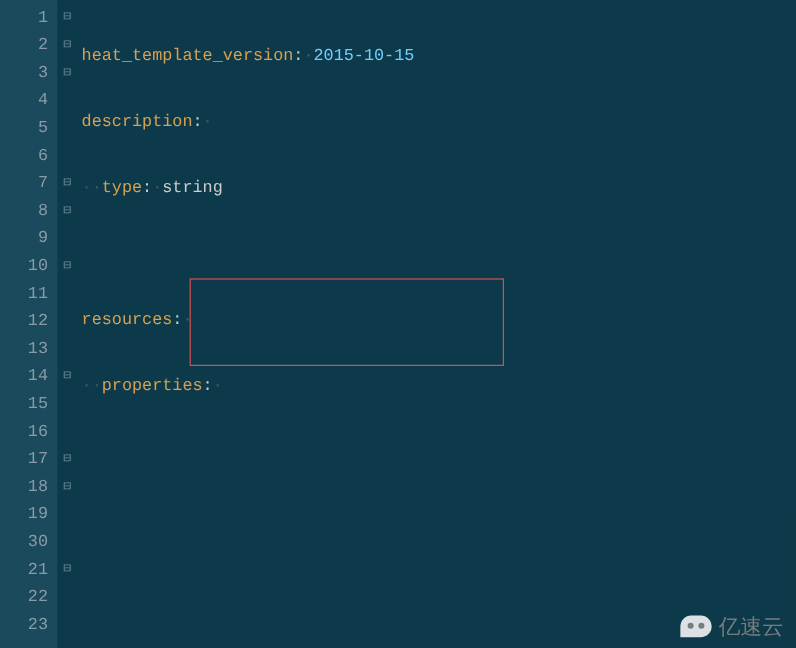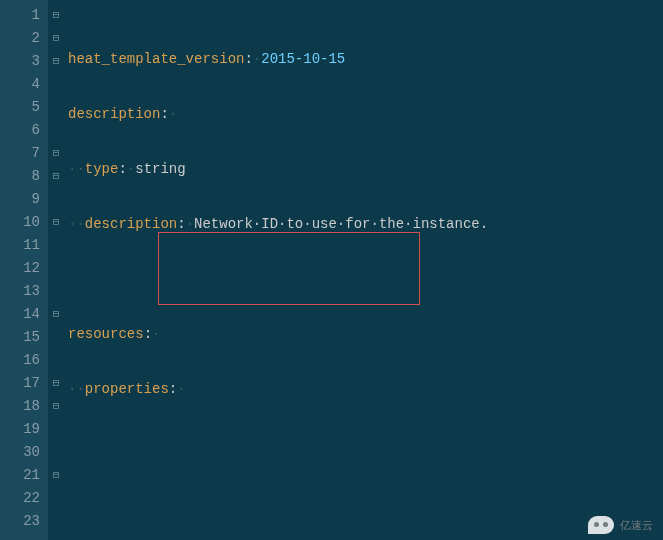--- a/index.html
+++ b/index.html
@@ -41,21 +41,21 @@
       padding-top: 4px;
     }
     .fold-mark {
       height: 23px;
       line-height: 23px;
       color: #6a8a9a;
       font-size: 11px;
       text-align: center;
     }
     .code {
-      padding: 16px 0;
+      padding: 4px 0;
       flex: 1;
       position: relative;
       white-space: pre;
     }
     .code-line {
       height: 23px;
       line-height: 23px;
       padding-left: 4px;
     }
     .key { color: #d8a050; }
@@ -95,21 +95,21 @@
     .watermark-icon::after {
       content: "";
       position: absolute;
       width: 5px; height: 5px;
       background: #888;
       border-radius: 50%;
       left: 15px; top: 6px;
     }
     .watermark-text {
       color: #888;
-      font-size: 11px;
+      font-size: 18px;
       font-family: sans-serif;
     }
   </style>
 </head>
 <body>
 
 <div class="editor">
   <div class="gutter">
     <div class="gutter-line">1</div>
     <div class="gutter-line">2</div>
@@ -159,21 +159,20 @@
     <div class="fold-mark"></div>
     <div class="fold-mark">⊟</div>
     <div class="fold-mark"></div>
     <div class="fold-mark"></div>
   </div>
 
   <div class="code">
     <div class="code-line"><span class="key">heat_template_version</span><span class="punc">:</span><span class="ws">·</span><span class="num">2015-10-15</span></div>
     <div class="code-line"><span class="key">description</span><span class="punc">:</span><span class="ws">·</span></div>
     <div class="code-line"><span class="ws">··</span><span class="key">type</span><span class="punc">:</span><span class="ws">·</span><span class="text">string</span></div>
-    <div class="code-line"><span class="ws">··</span><span class="key">description</span><span class="punc">:</span><span class="ws">·</span><span class="text">Network·ID·to·use·for·the·instance.</span></div>
     <div class="code-line"></div>
     <div class="code-line"><span class="key">resources</span><span class="punc">:</span><span class="ws">·</span></div>
     <div class="code-line"><span class="ws">··</span><span class="key">properties</span><span class="punc">:</span><span class="ws">·</span></div>
     
     
     
     
     
     
     

